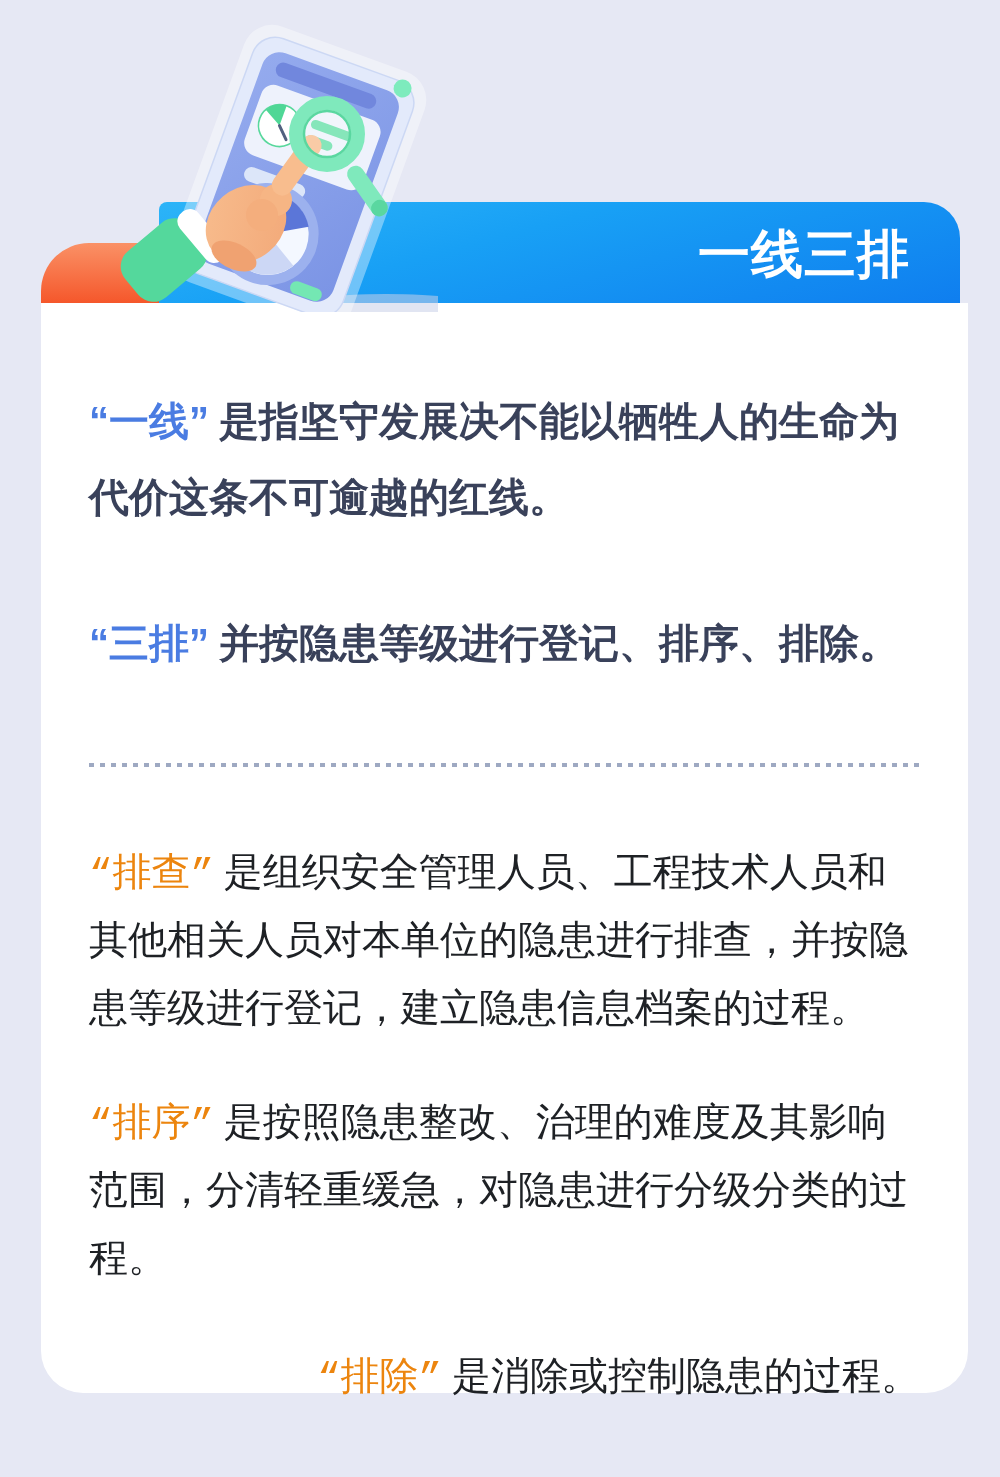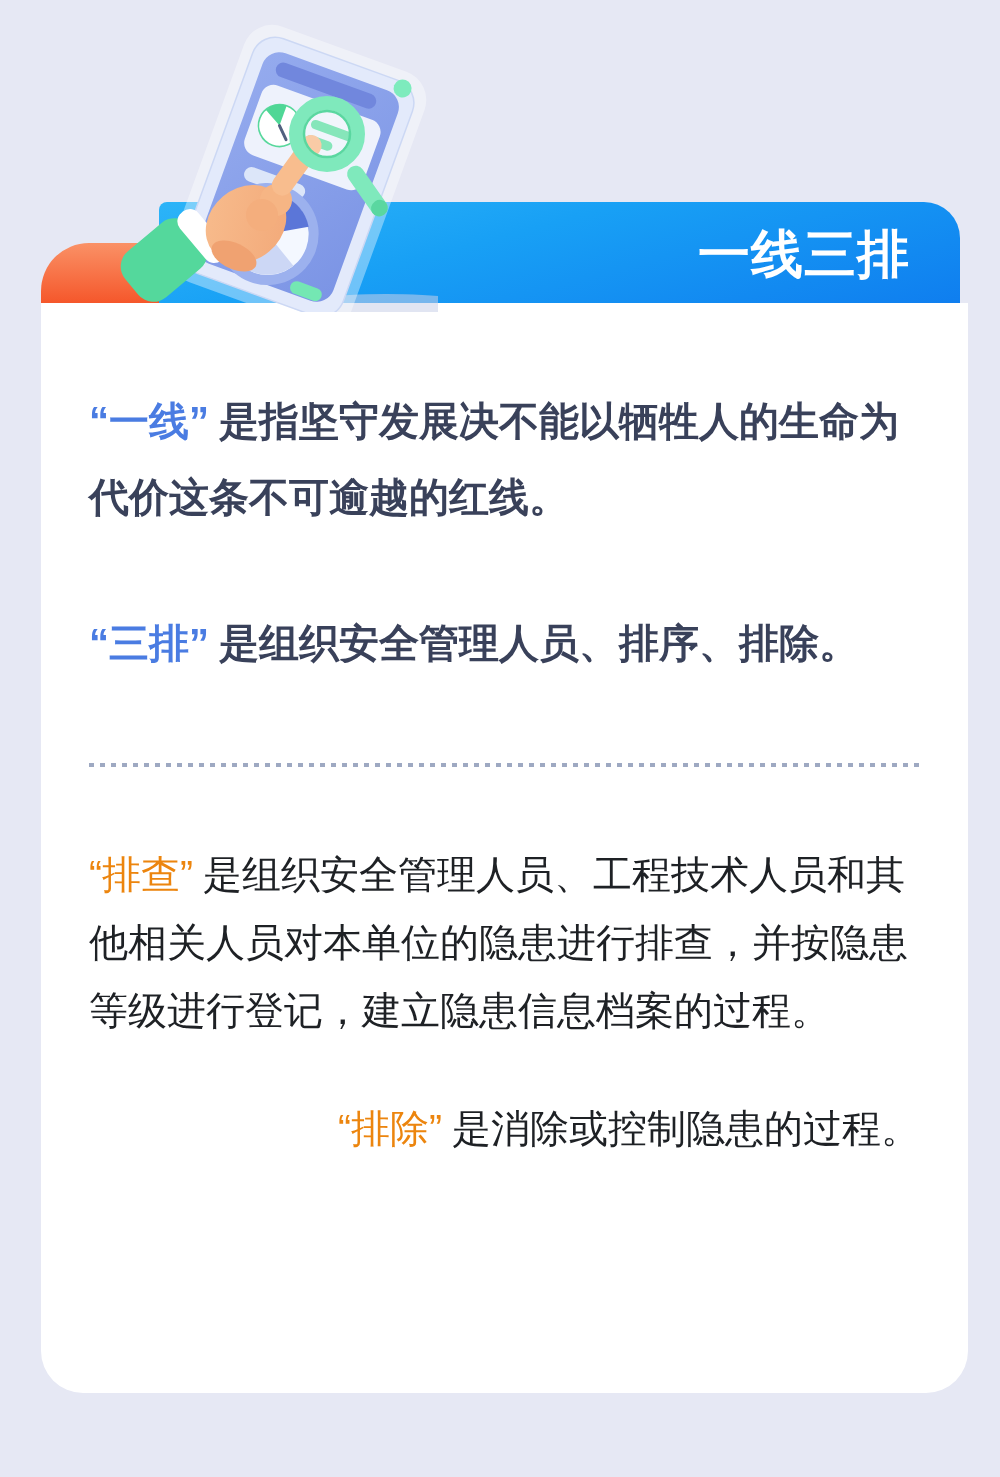--- a/index.html
+++ b/index.html
@@ -53,20 +53,21 @@
     font-size:40px;
     line-height:76px;
     font-weight:bold;
     color:#39415a;
   }
   .para.detail{
     font-size:39px;
     line-height:68px;
     font-weight:400;
     color:#1e2125;
+    font-family:Liberation Mono, monospace;
   }
   .para .lead{margin-right:10px;}
   .lead.blue{color:#4a7ce2;}
   .lead.orange{color:#ec850e;}
   .p-yixian{margin-top:80px;}
   .p-sanpai{margin-top:70px;}
   .dashed-divider{
     margin-top:82px;
     height:4px;
     background:repeating-linear-gradient(90deg,#9ea9c2 0 5px,transparent 5px 11px);
@@ -90,26 +91,27 @@
   <div class="header-bar">
     <div class="page-title">一线三排</div>
   </div>
 
   <div class="accent-block"></div>
 
   <div class="content-card">
 
     <p class="para primary p-yixian"><span class="lead blue">“一线”</span><span>是指坚守发展决不能以牺牲人的生命为代价这条不可逾越的红线。</span></p>
 
-    <p class="para primary p-sanpai"><span class="lead blue">“三排”</span><span>是组织安全管理人员、排序、排除。</span></p>
+    <p class="para primary p-sanpai"><span class="lead blue">“三排”</span><span>并按隐患等级进行登记、排序、排除。</span></p>
 
     <div class="dashed-divider"></div>
 
     <p class="para detail p-paicha"><span class="lead orange">“排查”</span><span>是组织安全管理人员、工程技术人员和其他相关人员对本单位的隐患进行排查，并按隐患等级进行登记，建立隐患信息档案的过程。</span></p>
 
+    <p class="para detail p-paixu"><span class="lead orange">“排序”</span><span>是按照隐患整改、治理的难度及其影响范围，分清轻重缓急，对隐患进行分级分类的过程。</span></p>
 
     <p class="para detail p-paichu"><span class="lead orange">“排除”</span><span>是消除或控制隐患的过程。</span></p>
 
   </div>
 
   <svg class="illustration" viewBox="0 0 352 292">
     <defs>
       <linearGradient id="screenGrad" x1="0" y1="0" x2="1" y2="1">
         <stop offset="0" stop-color="#95abee"></stop>
         <stop offset="1" stop-color="#7b94e5"></stop>

